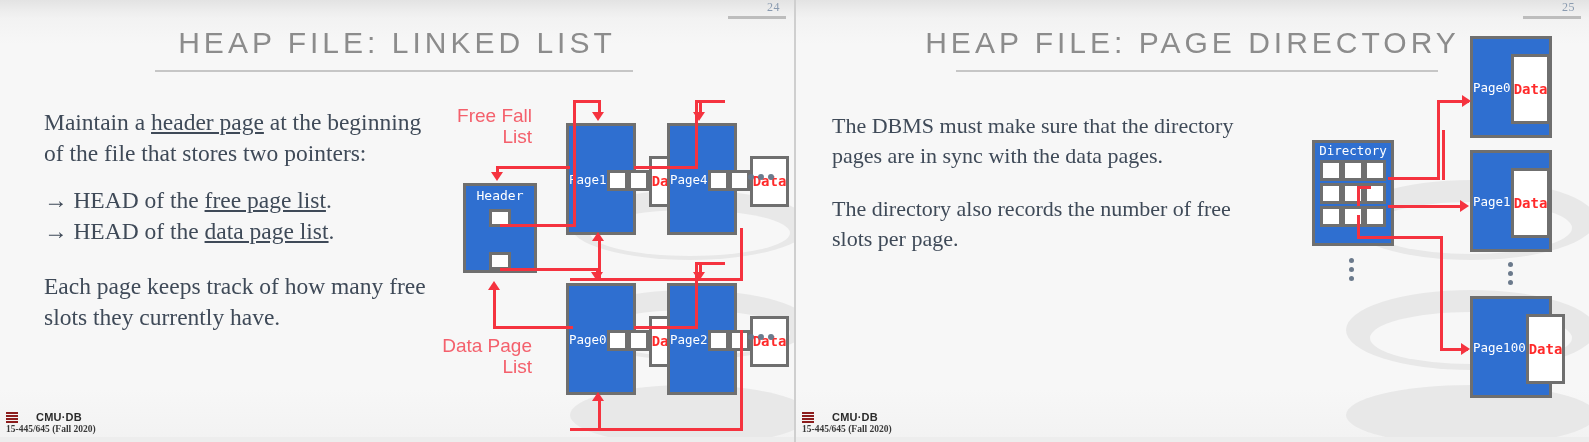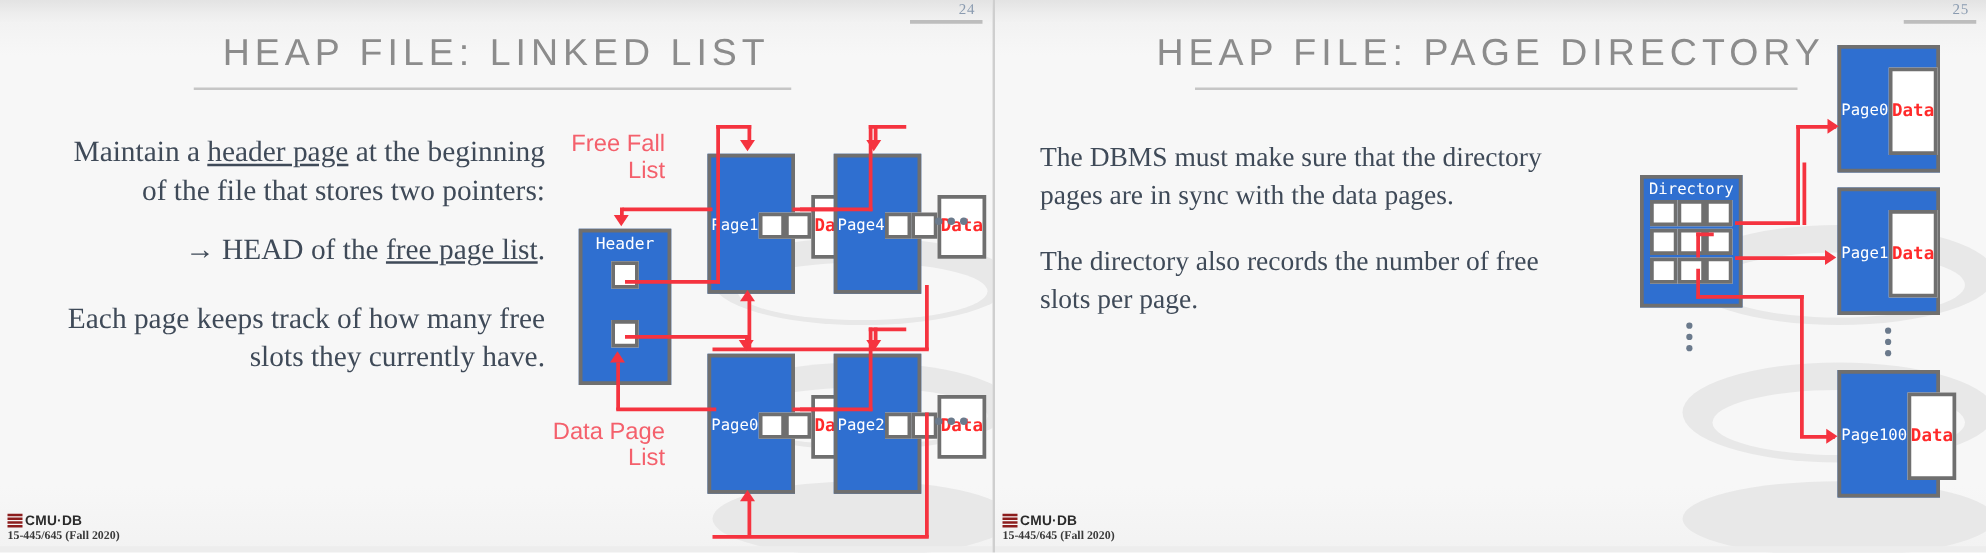--- a/index.html
+++ b/index.html
@@ -55,34 +55,34 @@
   }
   .slide.left .title-rule{left:155px;width:478px;}
   .slide.right .title-rule{left:160px;width:482px;}
 
   
   .body{
     position:absolute;
     color:#3f4a58;
     font-family:"Liberation Serif", serif;
   }
-  .slide.left .body{left:44px;top:107px;width:392px;font-size:23.5px;line-height:31px;text-align:right;}
+  .slide.left .body{left:44px;top:107px;width:392px;font-size:23.5px;line-height:31px;}
   .slide.right .body{left:836px;top:111px;width:420px;font-size:22px;line-height:29.5px;}
   .slide.right .body{left:36px;}
   .para{margin:0 0 0 0;}
   .para + .para{margin-top:24px;}
   .u{text-decoration:underline;}
   .arrowline{white-space:nowrap;}
 
   
   .footer{position:absolute;left:6px;bottom:8px;}
   .logo{
     font-family:"Liberation Sans", sans-serif;
     font-size:11px;font-weight:bold;color:#2b2b2b;letter-spacing:.2px;
-    display:flex;align-items:flex-start;gap:2px;
+    display:flex;align-items:flex-end;gap:18px;
   }
   .logo .mark{
     width:12px;height:11px;display:inline-block;position:relative;
   }
   .logo .mark span{position:absolute;left:0;width:12px;height:2px;background:#8c1d1d;}
   .logo .mark span:nth-child(1){top:0;}
   .logo .mark span:nth-child(2){top:3px;}
   .logo .mark span:nth-child(3){top:6px;}
   .logo .mark span:nth-child(4){top:9px;}
   .course{
@@ -190,31 +190,34 @@
     <div class="title">HEAP FILE: LINKED LIST</div>
     <div class="title-rule"></div>
 
     <div class="body">
       <p class="para">
         <span>Maintain a </span><span class="u">header page</span><span> at the beginning of the file that stores two pointers:</span>
       </p>
       <p class="para arrowline" style="margin-top:16px">
         <span>→ HEAD of the </span><span class="u">free page list</span><span>.</span>
       </p>
+      <p class="para arrowline" style="margin-top:0">
+        <span>→ HEAD of the </span><span class="u">data page list</span><span>.</span>
+      </p>
       <p class="para">Each page keeps track of how many free slots they currently have.</p>
     </div>
 
     <div class="diagram">
 
       <div class="redlabel" style="left:420px;top:105px;width:112px;">Free Fall
 List</div>
       <div class="redlabel" style="left:420px;top:335px;width:112px;">Data Page
 List</div>
 
-      <div class="headerbox" style="left:463px;top:183px;width:74px;height:125px;">
+      <div class="headerbox" style="left:463px;top:183px;width:74px;height:90px;">
         <div class="plabel">Header</div>
         <div class="hslot" style="margin-top:6px;"></div>
         <div class="hslot" style="margin-top:25px;"></div>
       </div>
 
       <div class="pagebox" style="left:566px;top:123px;width:70px;height:112px;">
         <div class="plabel">Page1</div>
         <div class="slots">
           <div class="slot"></div>
           <div class="slot"></div>

